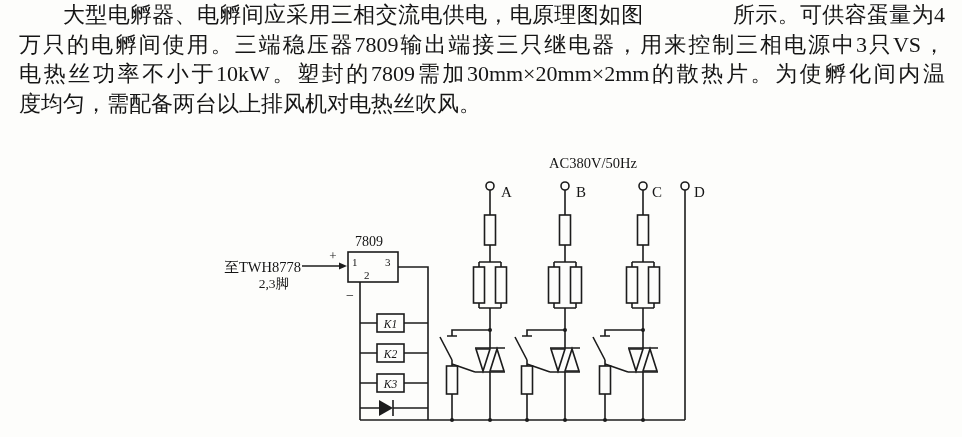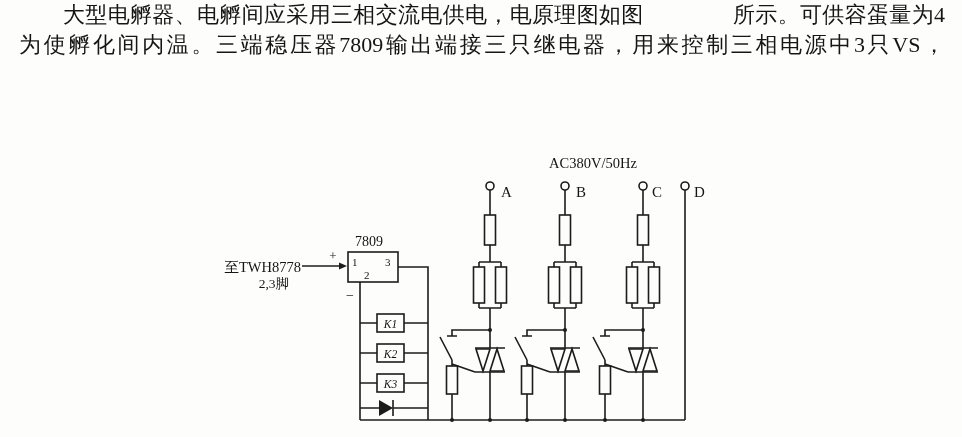--- a/index.html
+++ b/index.html
@@ -40,21 +40,23 @@
   .solid{ fill:#1c1c1c; stroke:none; }
   .lbl{ fill:#151515; font-family:"Liberation Serif","DejaVu Serif",serif; }
 </style>
 </head>
 <body>
 
 <div class="page">
 
   <div class="text-block">
     <div class="tline just indent">大型电孵器、电孵间应采用三相交流电供电，电原理图如图　　　　所示。可供容蛋量为4</div>
-    <div class="tline just">为使孵化间内温。三端稳压器7809输出端接三只继电器，用来控制三相电源中3只VS，</div>
+    <div class="tline just">万只的电孵间使用。三端稳压器7809输出端接三只继电器，用来控制三相电源中3只VS，</div>
+    <div class="tline just">电热丝功率不小于10kW。塑封的7809需加30mm×20mm×2mm的散热片。为使孵化间内温</div>
+    <div class="tline">度均匀，需配备两台以上排风机对电热丝吹风。</div>
   </div>
 
   <svg class="diagram" width="962" height="292" viewBox="0 0 962 292" xmlns="http://www.w3.org/2000/svg">
 
     <text class="lbl" x="593" y="23" font-size="14.5" text-anchor="middle">AC380V/50Hz</text>
 
     <g>
       <circle class="hollow" cx="490" cy="41" r="4"></circle>
       <circle class="hollow" cx="565" cy="41" r="4"></circle>
       <circle class="hollow" cx="643" cy="41" r="4"></circle>

